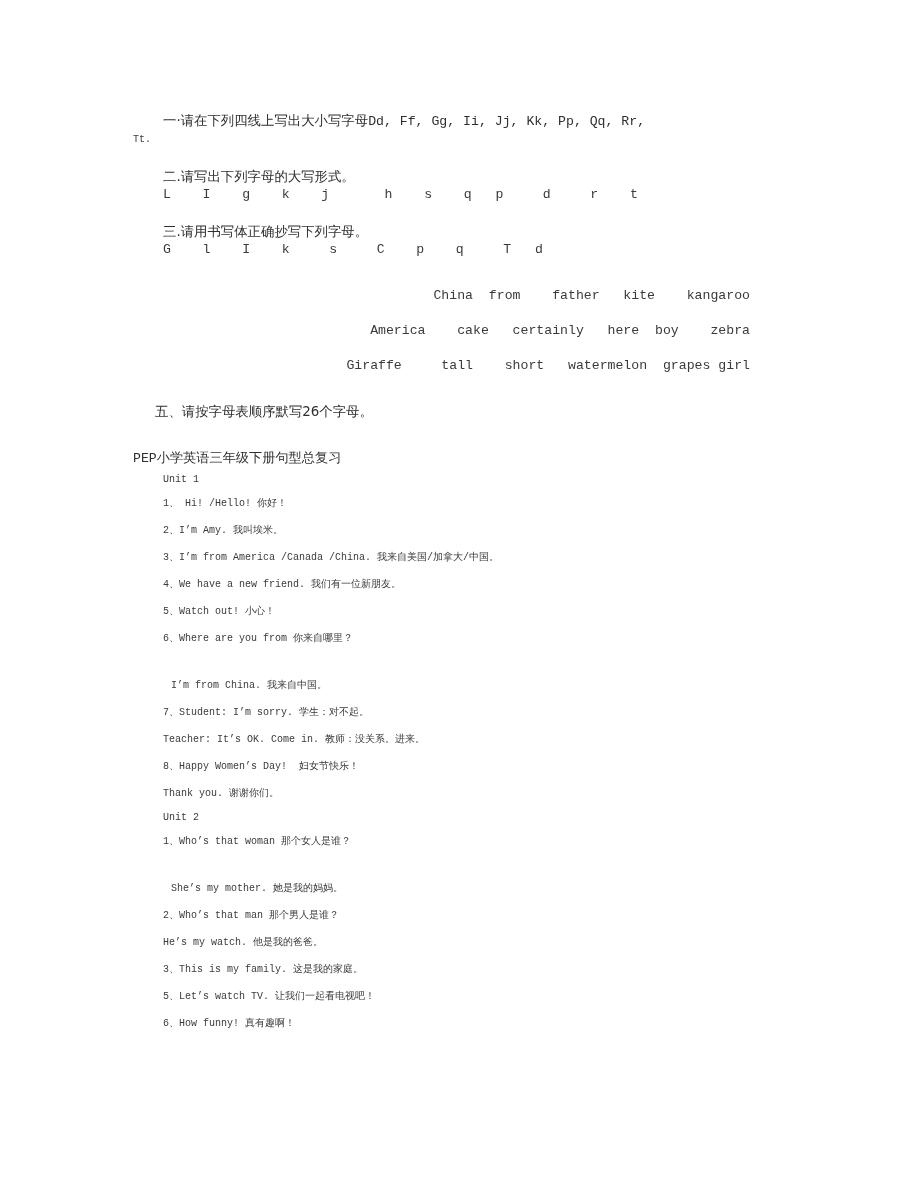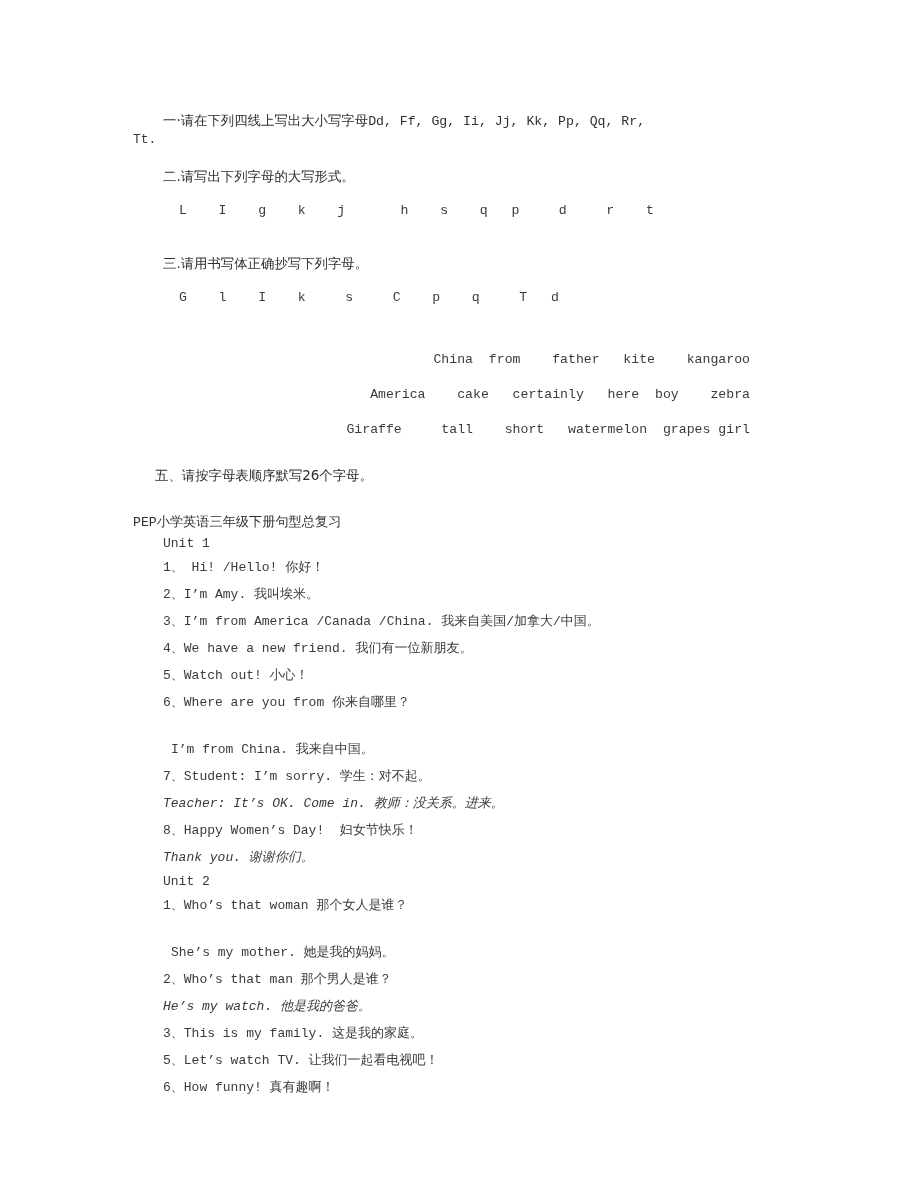--- a/index.html
+++ b/index.html
@@ -18,21 +18,21 @@
   .page {
     position: absolute;
     left: 0;
     top: 0;
     width: 920px;
     height: 1191px;
     box-sizing: border-box;
     padding: 112px 170px 12px 133px;
   }
   .ln {
-    font-size: 13px;
+    font-size: 10px;
     line-height: 17.5px;
     white-space: pre-wrap;
     letter-spacing: 0px;
     margin: 0;
   }
   
   .cn-head {
     font-family: "DejaVu Sans", "Liberation Sans", sans-serif;
     font-size: 13.4px;
     line-height: 17.5px;
@@ -44,21 +44,21 @@
     font-family: "Liberation Mono", "DejaVu Sans Mono", monospace;
     font-size: 13.2px;
   }
   .gap-md { height: 20px; }
   .gap-lg { height: 26px; }
   .letters {
     font-family: "Liberation Mono", "DejaVu Sans Mono", monospace;
     font-size: 13.2px;
     line-height: 17.5px;
     white-space: pre;
-    margin: 16px;
+    margin: 0;
     padding-left: 30px;
   }
   .words {
     font-family: "Liberation Mono", "DejaVu Sans Mono", monospace;
     font-size: 13.2px;
     line-height: 35px;
     white-space: pre;
     margin: 0;
     padding-left: 30px;
     text-align: right;
@@ -68,21 +68,20 @@
     line-height: 27px;
   }
   .sentence-sub {
     padding-left: 38px;
     line-height: 27px;
     margin-top: 20px;
   }
   .sentence-cont {
     padding-left: 30px;
     line-height: 27px;
-    font-style: italic;
   }
   .doc-title {
     padding-left: 0;
     line-height: 21px;
   }
   .unit-label {
     padding-left: 30px;
     line-height: 21px;
     font-family: Liberation Mono, monospace;
   }

